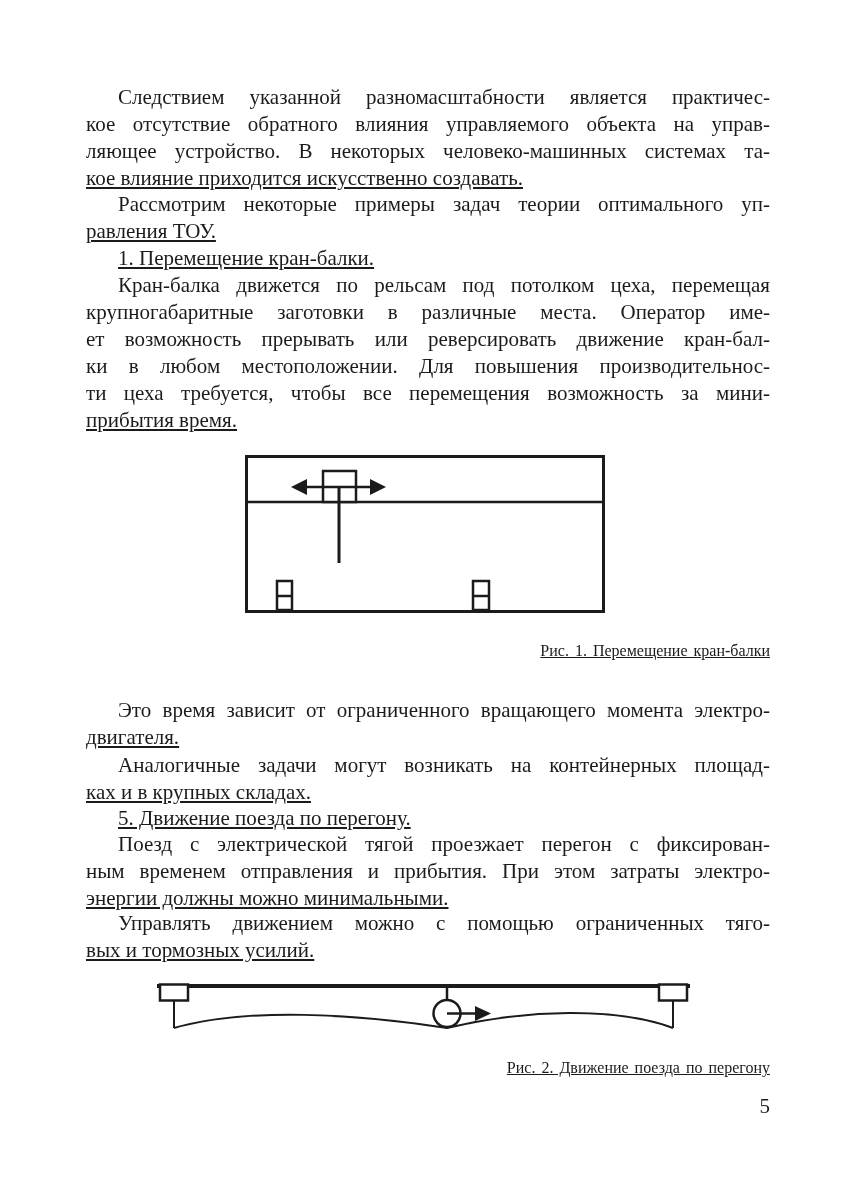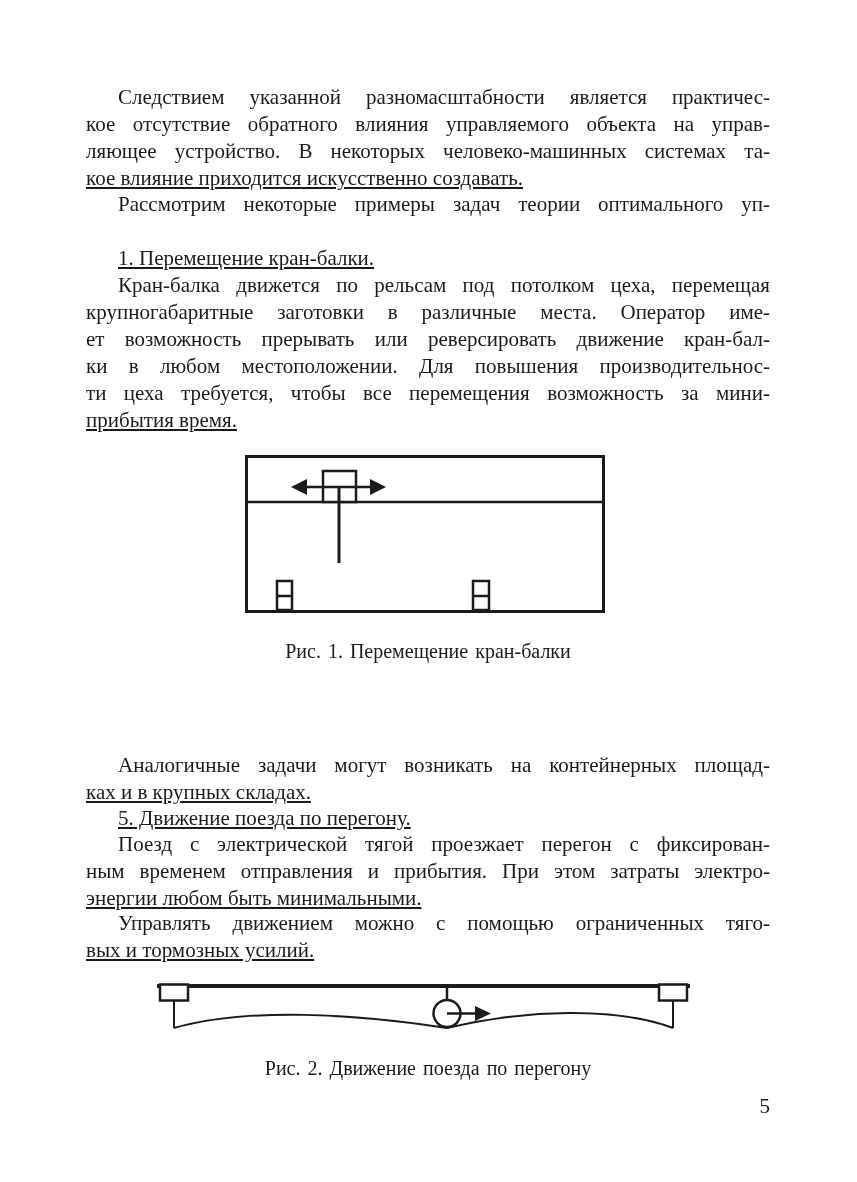--- a/index.html
+++ b/index.html
@@ -34,24 +34,25 @@
     text-align-last: left;
     text-decoration: underline;
   }
   .line.indent {
     text-indent: 32px;
   }
   .caption {
     position: absolute;
     left: 86px;
     width: 684px;
-    font-size: 20px;
+    font-size: 16px;
     line-height: 24px;
-    text-align: center;
+    text-align: right;
     word-spacing: 2px;
+    text-decoration: underline;
   }
   .figure {
     position: absolute;
   }
   .figure svg {
     display: block;
   }
   #page-number {
     position: absolute;
     left: 86px;
@@ -68,20 +69,21 @@
 
   <div class="para" style="top:84px">
     <div class="line indent">Следствием указанной разномасштабности является практичес-</div>
     <div class="line">кое отсутствие обратного влияния управляемого объекта на управ-</div>
     <div class="line">ляющее устройство. В некоторых человеко-машинных системах та-</div>
     <div class="line last">кое влияние приходится искусственно создавать.</div>
   </div>
 
   <div class="para" style="top:191px">
     <div class="line indent">Рассмотрим некоторые примеры задач теории оптимального уп-</div>
+    <div class="line last">равления ТОУ.</div>
   </div>
 
   <div class="para" style="top:245px">
     <div class="line last indent">1. Перемещение кран-балки.</div>
   </div>
 
   <div class="para" style="top:272px">
     <div class="line indent">Кран-балка движется по рельсам под потолком цеха, перемещая</div>
     <div class="line">крупногабаритные заготовки в различные места. Оператор име-</div>
     <div class="line">ет возможность прерывать или реверсировать движение кран-бал-</div>
@@ -108,34 +110,38 @@
       <rect x="32" y="126" width="15" height="29" fill="#ffffff" stroke="#1b1b1b" stroke-width="2.5"></rect>
       <line x1="32" y1="141" x2="47" y2="141" stroke="#1b1b1b" stroke-width="2.5"></line>
 
       <rect x="228" y="126" width="16" height="29" fill="#ffffff" stroke="#1b1b1b" stroke-width="2.5"></rect>
       <line x1="228" y1="141" x2="244" y2="141" stroke="#1b1b1b" stroke-width="2.5"></line>
     </svg>
   </div>
 
   <div class="caption" style="top:639px">Рис. 1. Перемещение кран-балки</div>
 
+  <div class="para" style="top:697px">
+    <div class="line indent">Это время зависит от ограниченного вращающего момента электро-</div>
+    <div class="line last">двигателя.</div>
+  </div>
 
   <div class="para" style="top:752px">
     <div class="line indent">Аналогичные задачи могут возникать на контейнерных площад-</div>
     <div class="line last">ках и в крупных складах.</div>
   </div>
 
   <div class="para" style="top:805px">
     <div class="line last indent">5. Движение поезда по перегону.</div>
   </div>
 
   <div class="para" style="top:831px">
     <div class="line indent">Поезд с электрической тягой проезжает перегон с фиксирован-</div>
     <div class="line">ным временем отправления и прибытия. При этом затраты электро-</div>
-    <div class="line last">энергии любом быть минимальными.</div>
+    <div class="line last">энергии должны можно минимальными.</div>
   </div>
 
   <div class="para" style="top:910px">
     <div class="line indent">Управлять движением можно с помощью ограниченных тяго-</div>
     <div class="line last">вых и тормозных усилий.</div>
   </div>
 
   <div class="figure" style="left:157px; top:982px">
     <svg width="533" height="54" viewBox="0 0 533 54">
 

